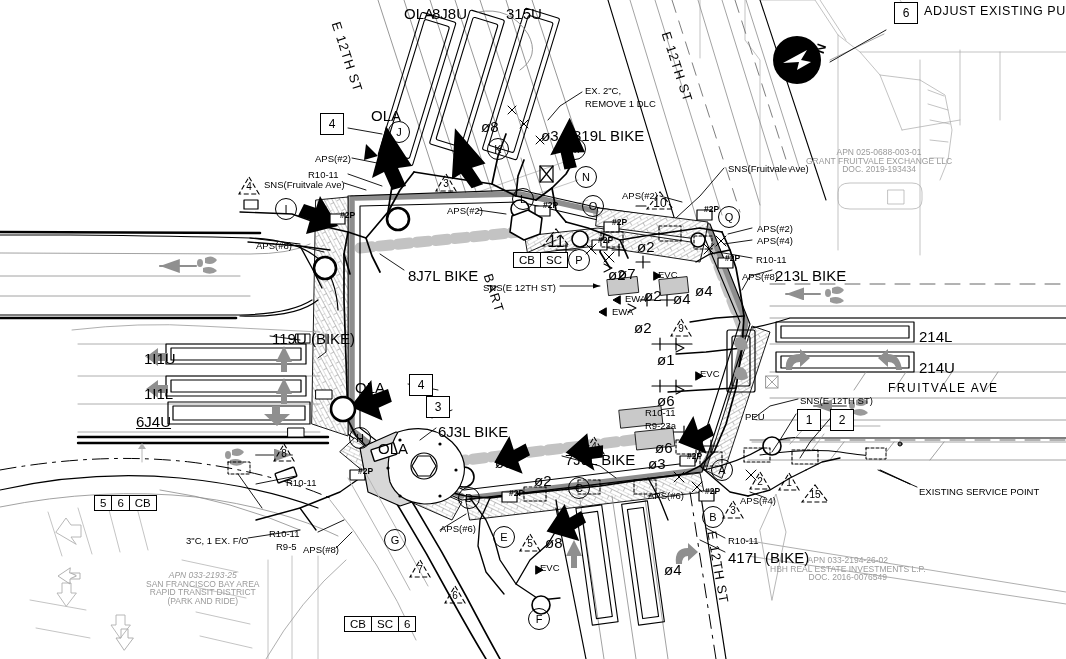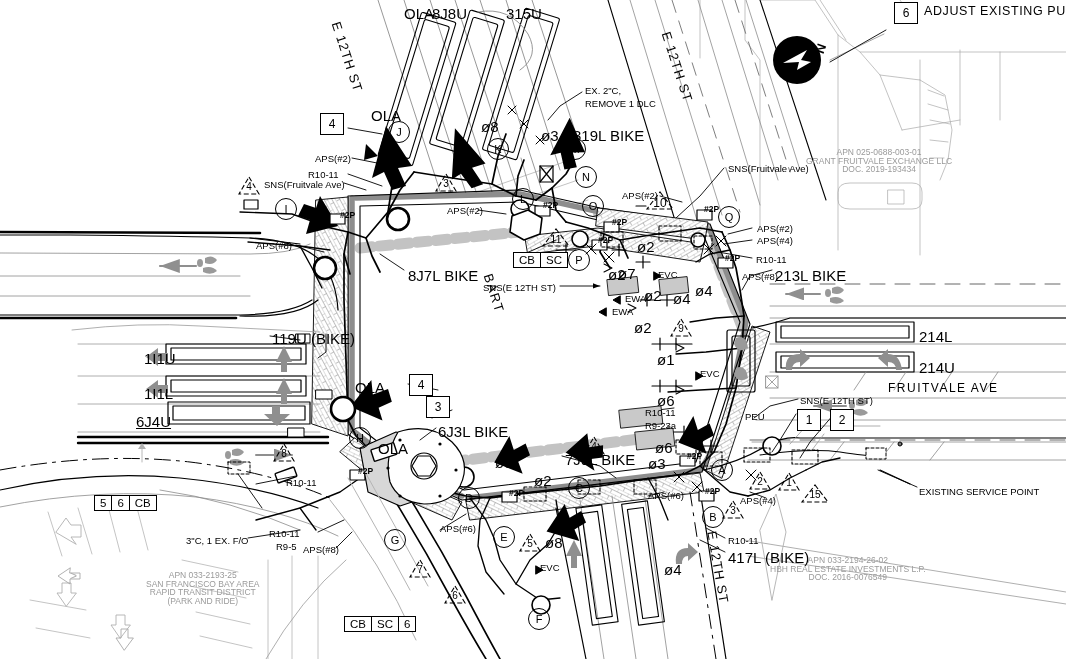--- a/index.html
+++ b/index.html
@@ -609,21 +609,21 @@
   <div class="lbl t20" style="left:888px;top:382px;">FRUITVALE AVE</div>
   <div class="lbl t13" style="left:494px;top:272px;transform:rotate(72deg);transform-origin:left top;letter-spacing:1.5px;">BART</div>
 
   <div style="position:absolute;left:806px;top:148px;text-align:center;">
     <div class="lbl gray t8" style="position:static;">APN 025-0688-003-01</div>
     <div class="lbl gray t8" style="position:static;">GRANT FRUITVALE EXCHANGE LLC</div>
     <div class="lbl gray t8" style="position:static;">DOC. 2019-193434</div>
   </div>
 
   <div style="position:absolute;left:146px;top:571px;text-align:center;">
-    <div class="lbl gray t8" style="position:static;">APN 033-2193-25</div>
+    <div class="lbl gray t8" style="position:static;font-style:italic;">APN 033-2193-25</div>
     <div class="lbl gray t8" style="position:static;">SAN FRANCISCO BAY AREA</div>
     <div class="lbl gray t8" style="position:static;">RAPID TRANSIT DISTRICT</div>
     <div class="lbl gray t8" style="position:static;">(PARK AND RIDE)</div>
   </div>
 
   <div style="position:absolute;left:770px;top:556px;text-align:center;">
     <div class="lbl gray t8" style="position:static;">APN 033-2194-26-02</div>
     <div class="lbl gray t8" style="position:static;">HBH REAL ESTATE INVESTMENTS L.P.</div>
     <div class="lbl gray t8" style="position:static;">DOC. 2016-0076549</div>
   </div>
@@ -746,21 +746,21 @@
       <div style="position: absolute; left: 645px; top: 191px; width: 30px; height: 20px;">
         <svg width="30" height="20" viewBox="0 0 30 20">
           <path d="M15 1 L28 18 L2 18 Z" fill="none" stroke="#000" stroke-width="1.1" stroke-dasharray="5 2.5"></path>
         </svg>
         <span style="position:absolute;left:0;top:5px;width:30px;text-align:center;font-size:12px;">10</span>
       </div>
       <div style="position: absolute; left: 541px; top: 228px; width: 30px; height: 20px;">
         <svg width="30" height="20" viewBox="0 0 30 20">
           <path d="M15 1 L28 18 L2 18 Z" fill="none" stroke="#000" stroke-width="1.1" stroke-dasharray="5 2.5"></path>
         </svg>
-        <span style="position:absolute;left:0;top:5px;width:30px;text-align:center;font-size:11px;">11</span>
+        <span style="position:absolute;left:0;top:5px;width:30px;text-align:center;font-size:16px;">11</span>
       </div>
       <div style="position: absolute; left: 669px; top: 318px; width: 24px; height: 20px;">
         <svg width="24" height="20" viewBox="0 0 24 20">
           <path d="M12 1 L22 18 L2 18 Z" fill="none" stroke="#000" stroke-width="1.1" stroke-dasharray="5 2.5"></path>
         </svg>
         <span style="position:absolute;left:0;top:5px;width:24px;text-align:center;font-size:10px;">9</span>
       </div>
       <div style="position: absolute; left: 272px; top: 443px; width: 24px; height: 20px;">
         <svg width="24" height="20" viewBox="0 0 24 20">
           <path d="M12 1 L22 18 L2 18 Z" fill="none" stroke="#000" stroke-width="1.1" stroke-dasharray="5 2.5"></path>

